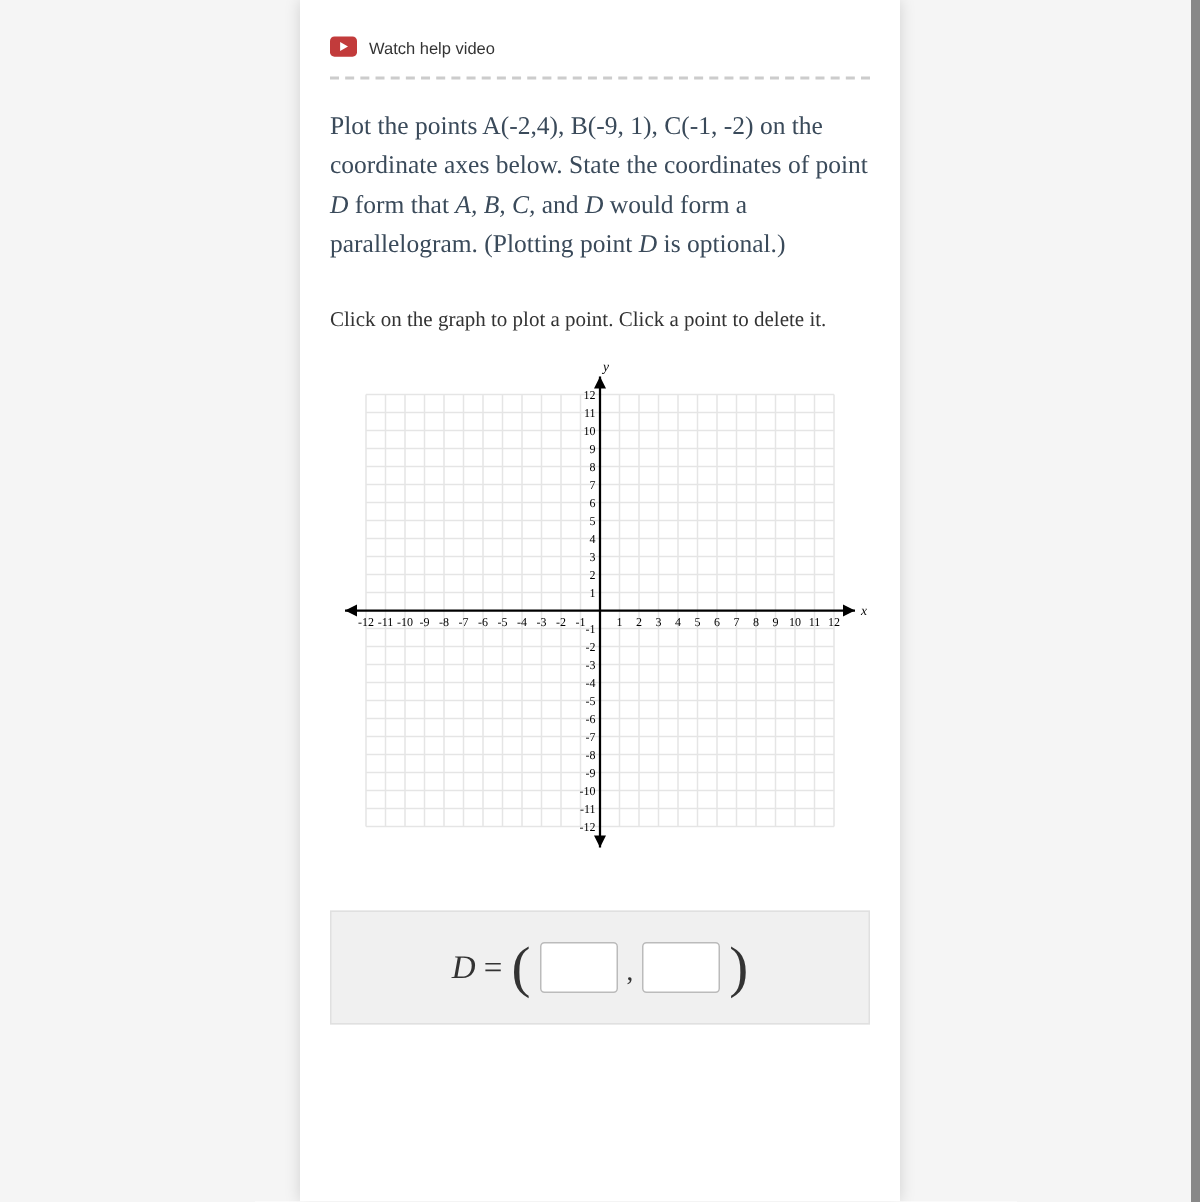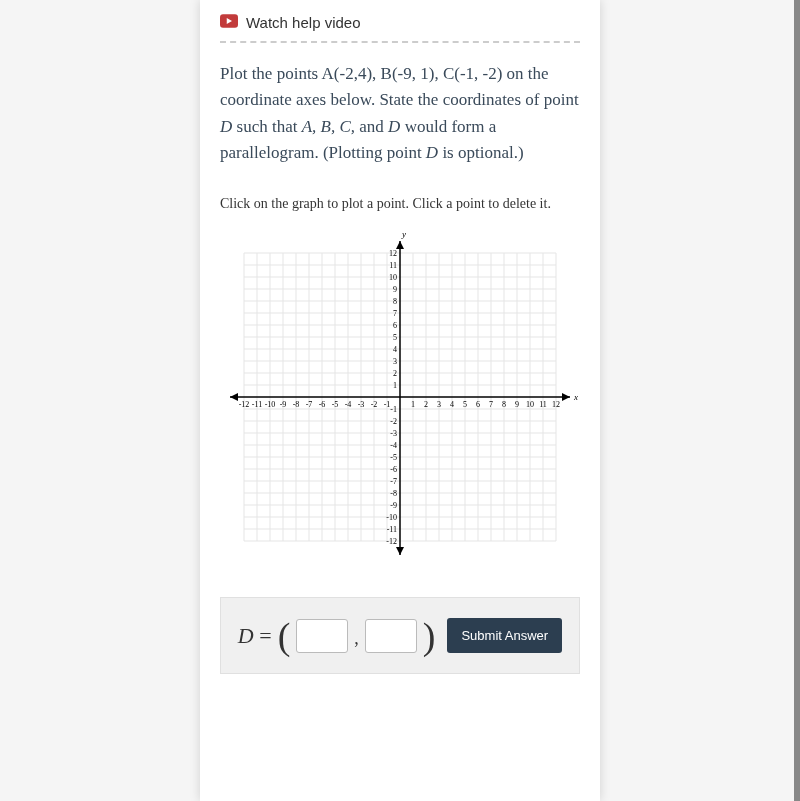--- a/index.html
+++ b/index.html
@@ -20,23 +20,24 @@
       box-shadow: 0 0 10px rgba(0,0,0,0.15);
       padding: 10px 20px 20px 20px;
       min-height: 801px;
     }
     .help-video {
       display: flex;
       align-items: center;
       gap: 8px;
       padding: 4px 0 10px 0;
       font-family: 'Comic Sans MS', cursive, sans-serif;
-      font-size: 15px;
+      font-size: 11px;
       color: #333;
       cursor: pointer;
+      margin-top: 10px;
     }
     .help-video svg {
       width: 18px;
       height: 14px;
     }
     .divider {
       border: none;
       border-top: 2px dashed #ccc;
       margin-bottom: 18px;
     }
@@ -132,21 +133,21 @@
         <rect x="0" y="0" width="24" height="18" rx="4" fill="#c23b3b"></rect>
         <polygon points="9,5 9,13 16,9" fill="#fff"></polygon>
       </svg>
     </span>
     <span>Watch help video</span>
   </div>
 
   <hr class="divider">
 
   <p class="question-text">
-    <span>Plot the points A(-2,4), B(-9, 1), C(-1, -2) on the coordinate axes below. State the coordinates of point </span><span class="math-italic">D</span><span> such that </span><span class="math-italic">A, B, C,</span><span> and </span><span class="math-italic">D</span><span> would form a parallelogram. (Plotting point </span><span class="math-italic">D</span><span> is optional.)</span>
+    <span>Plot the points A(-2,4), B(-9, 1), C(-1, -2) on the coordinate axes below. State the coordinates of point </span><span class="math-italic">D</span><span> form that </span><span class="math-italic">A, B, C,</span><span> and </span><span class="math-italic">D</span><span> would form a parallelogram. (Plotting point </span><span class="math-italic">D</span><span> is optional.)</span>
   </p>
 
   <p class="instruction">Click on the graph to plot a point. Click a point to delete it.</p>
 
   <div class="graph-wrap">
     <svg class="graph" width="360" height="340" viewBox="0 0 360 340">
 
       <g stroke="#e5e5e5" stroke-width="1">
 
         <line x1="24" y1="26" x2="24" y2="314"></line>
@@ -267,17 +268,16 @@
     </svg>
   </div>
 
   <div class="answer-panel">
     <span class="d-equals"><span>D</span><span style="font-style:normal"> = </span></span>
     <span class="paren">(</span>
     <input type="text" value="" style="">
     <span class="comma">,</span>
     <input type="text" value="" style="">
     <span class="paren">)</span>
-    <button class="submit-btn">Submit Answer</button>
   </div>
 </div>
 
 <div class="right-edge"></div>
 
 </body></html>

